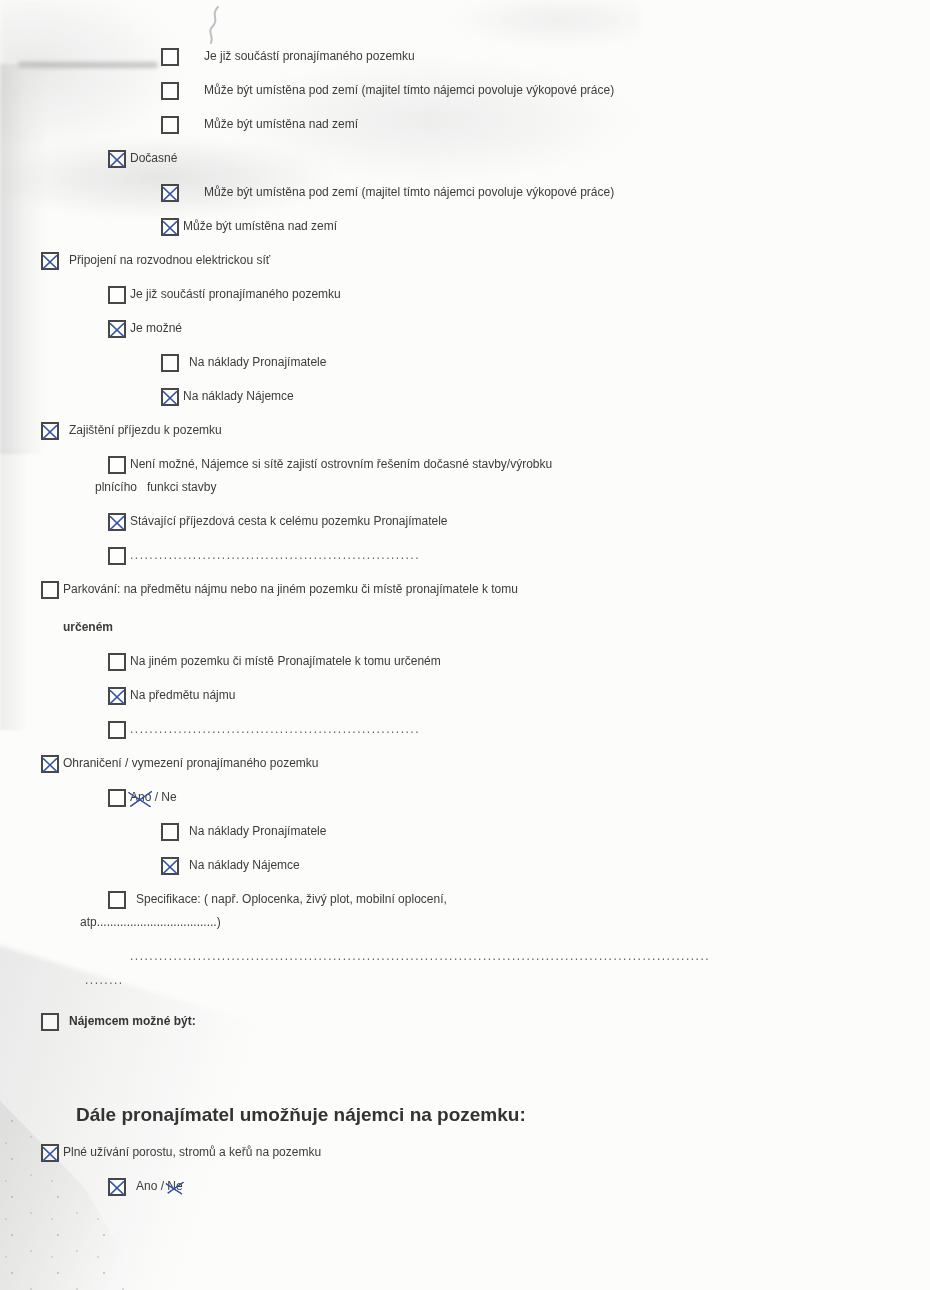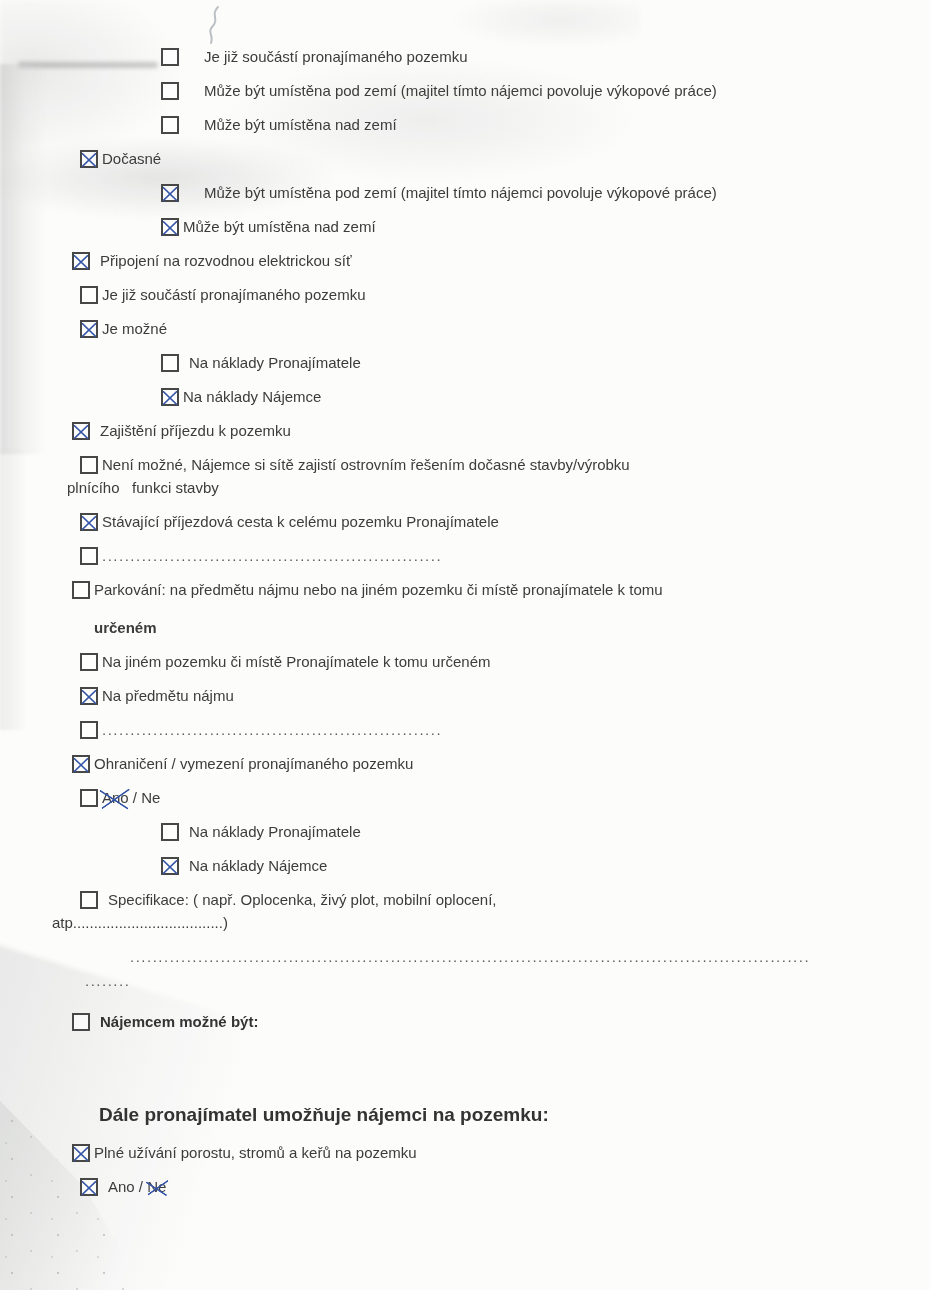--- a/index.html
+++ b/index.html
@@ -47,43 +47,43 @@
       radial-gradient(circle 1.5px at 31px 24px, rgba(168,170,168,.45) 45%, transparent 60%),
       radial-gradient(circle 2px at 6px 30px,  rgba(175,177,175,.4) 45%, transparent 60%),
       linear-gradient(115deg, rgba(205,207,205,.5), transparent 70%);
     background-size:46px 38px,46px 38px,46px 38px,100% 100%;
     clip-path:polygon(0 12%, 42% 52%, 72% 100%, 0 100%);
     filter:blur(.4px);
   }
   .squiggle{left:203px;top:5px;width:28px;height:42px;}
   
   #form{position:absolute;left:0;top:46px;width:930px;z-index:1;}
-  .row{display:flex;align-items:flex-start;margin-bottom:13px;font-size:15px;line-height:21px;}
-  .i0{padding-left:72px;}
-  .i1{padding-left:80px;}
+  .row{display:flex;align-items:flex-start;margin-bottom:13px;font-size:12px;line-height:21px;}
+  .i0{padding-left:41px;}
+  .i1{padding-left:108px;}
   .i2{padding-left:161px;}
   .cb{
     flex:0 0 auto;width:14px;height:14px;margin-top:2px;
     border:2px solid var(--boxline,#474747);background:rgba(255,255,255,.6);
     position:relative;cursor:pointer;
   }
   .cb.checked::before,.cb.checked::after{
     content:"";position:absolute;left:-3px;right:-3px;top:50%;height:0;
     border-top:2.4px solid var(--accent,#3556a8);border-radius:2px;
   }
   .cb.checked::before{transform:rotate(44deg);}
   .cb.checked::after{transform:rotate(-44deg);}
   .txt{margin-left:10px;}
   .g-t .txt{margin-left:4px;}
   .g-w .txt{margin-left:25px;}
   .bold .txt{font-weight:bold;color:#343434;}
   .line2{margin-top:2px;}
   .w-sp{margin-top:17px;font-weight:bold;}
   .dots{letter-spacing:1.5px;color:#5a5a5a;white-space:nowrap;}
-  .heading{font-size:19px;font-weight:bold;color:#333;padding-left:99px;line-height:26px;margin-bottom:14px;}
+  .heading{font-size:19px;font-weight:bold;color:#333;padding-left:76px;line-height:26px;margin-bottom:14px;}
   .free{display:block;}
   .fl1{padding-left:130px;}
   .fl2{padding-left:85px;margin-top:3px;}
   .xword{position:relative;display:inline-block;}
   .xword::before,.xword::after{
     content:"";position:absolute;left:-14%;right:-14%;top:48%;height:0;
     border-top:2.2px solid var(--accent,#3556a8);border-radius:2px;
   }
   .xword::before{transform:rotate(33deg) translateY(2px);}
   .xword::after{transform:rotate(-35deg) translateY(1px);}

